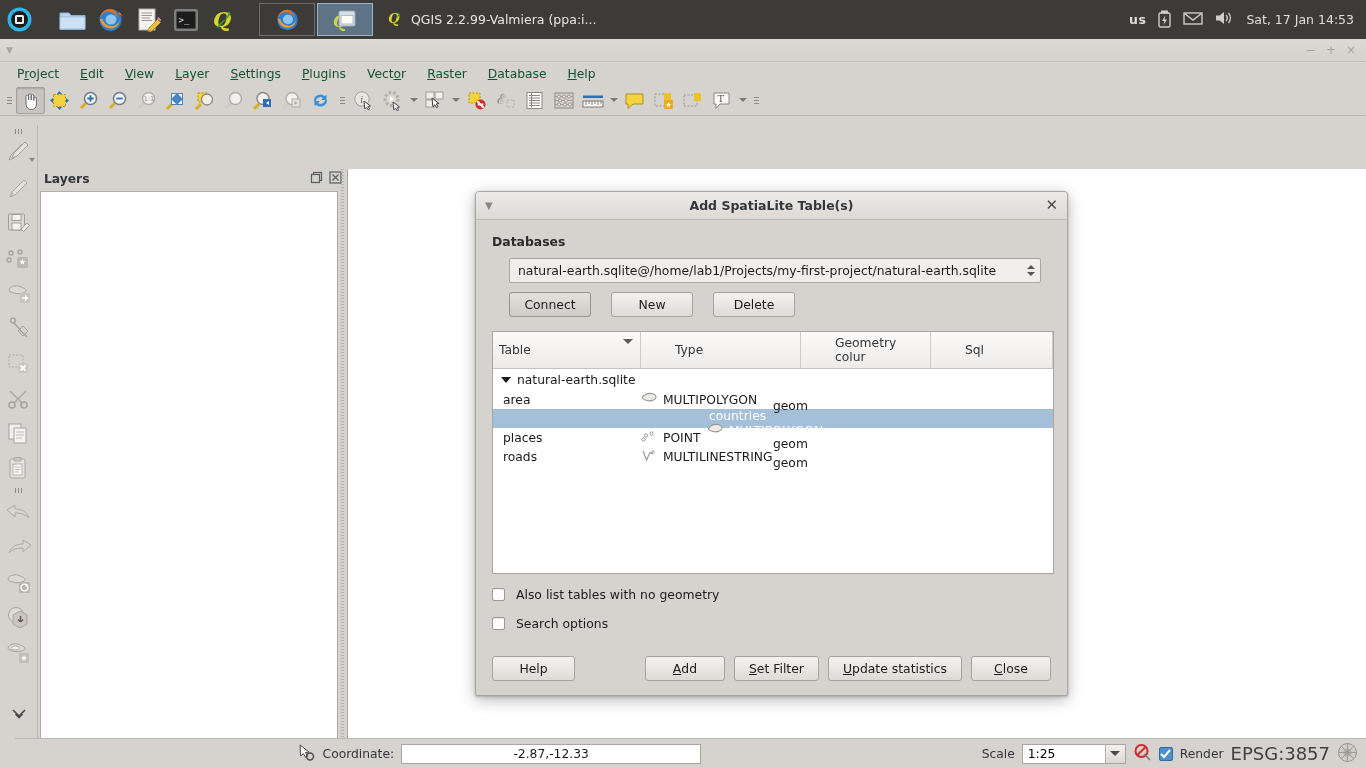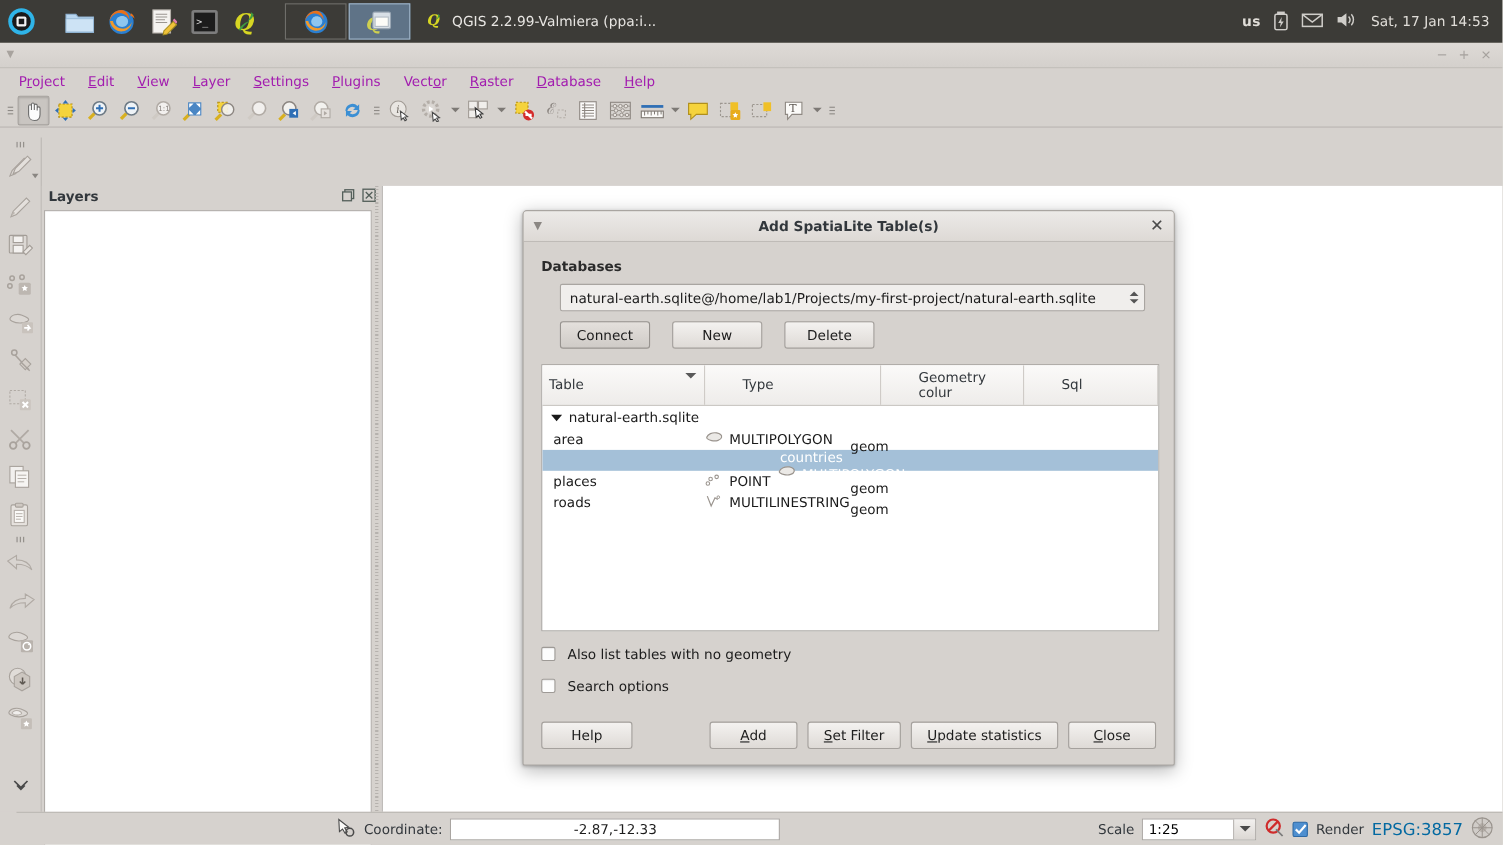--- a/index.html
+++ b/index.html
@@ -57,21 +57,21 @@
     margin-left: auto; display: flex; gap: 10px; padding-right: 10px;
     color: #a6a29e; font-size: 12px; z-index: 2;
   }
 
   #menubar {
     height: 23px; display: flex; align-items: center;
     padding-left: 8px; gap: 3px;
     background: #d6d2ce;
   }
   .menu-item {
-    padding: 3px 9px; font-size: 12.3px; color: #a21caf; border-radius: 2px;
+    padding: 3px 9px; font-size: 12.3px; color: #14532d; border-radius: 2px;
   }
   .menu-item u { text-decoration: underline; }
 
   #toolbar {
     height: 31px; display: flex; align-items: center;
     background: #d6d2ce; padding-left: 2px;
     border-bottom: 1px solid #b9b5b1;
   }
   .tb-handle {
     width: 8px; height: 22px; display: flex; flex-direction: column;
@@ -144,21 +144,21 @@
     display: flex; align-items: center; padding-left: 5px; font-size: 12.3px; position: relative;
   }
   .sb-combo .cb-arrow {
     position: absolute; right: 0; top: 0; bottom: 0; width: 20px;
     display: flex; align-items: center; justify-content: center;
     background: linear-gradient(to bottom,#f2f0ee,#dcd8d4); border-left: 1px solid #b6b2ae;
   }
   .sb-combo .cb-arrow::after { content:""; border-left:5px solid transparent; border-right:5px solid transparent; border-top:5px solid #4a4a4a; }
   .sb-check { width: 14px; height: 14px; background: #4e8fd0; border: 1px solid #2e6aa5; border-radius: 2px;
               display:flex;align-items:center;justify-content:center; }
-  .sb-epsg { color: #0369a1; font-size: 15px; }
+  .sb-epsg { color: #404040; font-size: 18px; }
 
   
   #dialog {
     position: absolute; left: 475px; top: 152px; width: 593px; height: 505px;
     background: #d6d2ce;
     border: 1px solid #a9a5a1;
     border-radius: 4px 4px 2px 2px;
     box-shadow: 0 4px 16px rgba(0,0,0,.28), 0 1px 3px rgba(0,0,0,.22);
   }
   #dlg-title {

